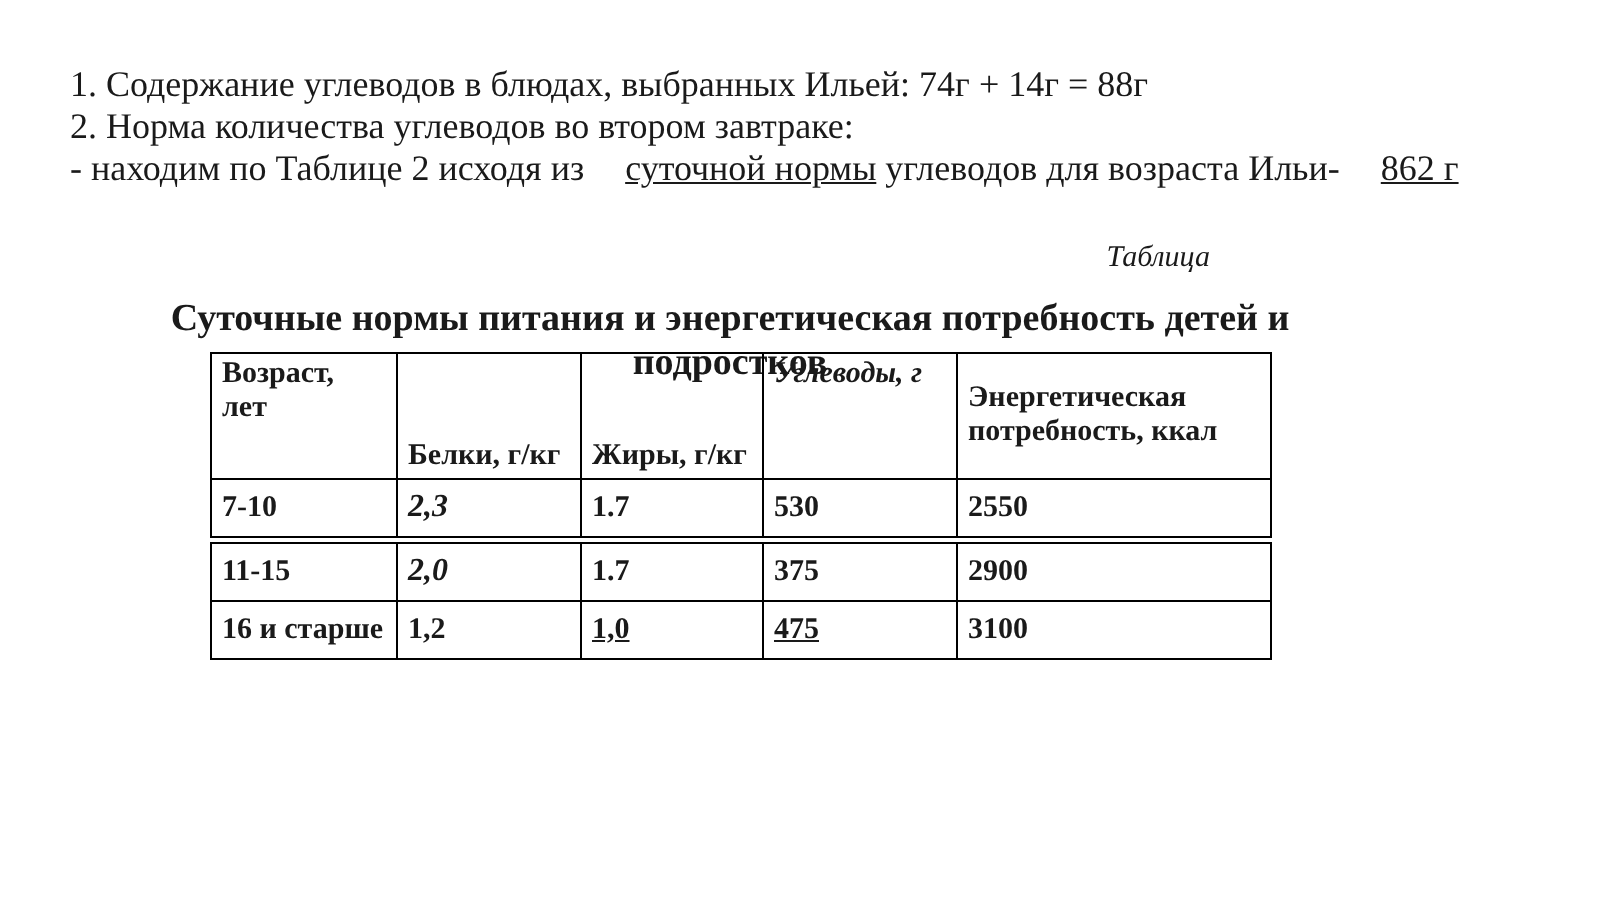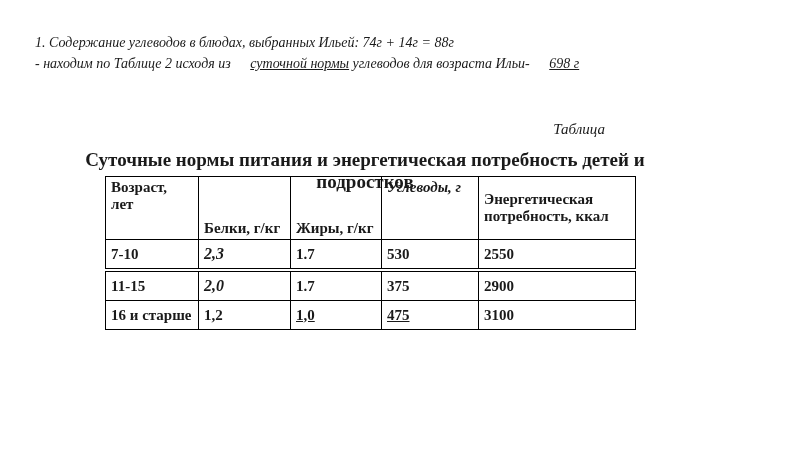--- a/index.html
+++ b/index.html
@@ -7,22 +7,21 @@
     width: 800px; height: 450px;
     background: #ffffff;
     color: #1a1a1a;
     font-family: "Liberation Serif", serif;
     position: relative;
     overflow: hidden;
   }
   .notes {
     position: absolute;
     left: 35px; top: 32px;
-    font-style: italic;
-    font-size: 14px;
+    font-size: 18px;
     line-height: 21px;
     white-space: nowrap;
   }
   .u { text-decoration: underline; margin-left: 16px; }
   .table-label {
     position: absolute;
     left: 400px; top: 121px;
     width: 205px;
     text-align: right;
     font-style: italic;
@@ -61,21 +60,22 @@
   .hand { font-style: italic; font-weight: normal; font-size: 16px; }
   .plain { font-weight: normal; }
   .bu { font-weight: bold; text-decoration: underline; }
   tr.row-dbl td { border-bottom: 4px double #000; }
 </style>
 </head>
 <body>
 
 <div class="notes">
   <div>1. Содержание углеводов в блюдах, выбранных Ильей: 74г + 14г = 88г</div>
-  <div><span>- находим по Таблице 2 исходя из </span><span class="u">суточной нормы</span><span> углеводов для возраста Ильи- </span><span class="u">698 г</span></div>
+  <div>2. Норма количества углеводов во втором завтраке:</div>
+  <div><span>- находим по Таблице 2 исходя из </span><span class="u">суточной нормы</span><span> углеводов для возраста Ильи- </span><span class="u">862 г</span></div>
 </div>
 
 <div class="table-label">Таблица</div>
 
 <div class="table-title">Суточные нормы питания и энергетическая потребность детей и подростков</div>
 
 <table class="nutrition">
   <tbody>
       <tr>
     <th class="col-age va-top">Возраст, лет</th>

